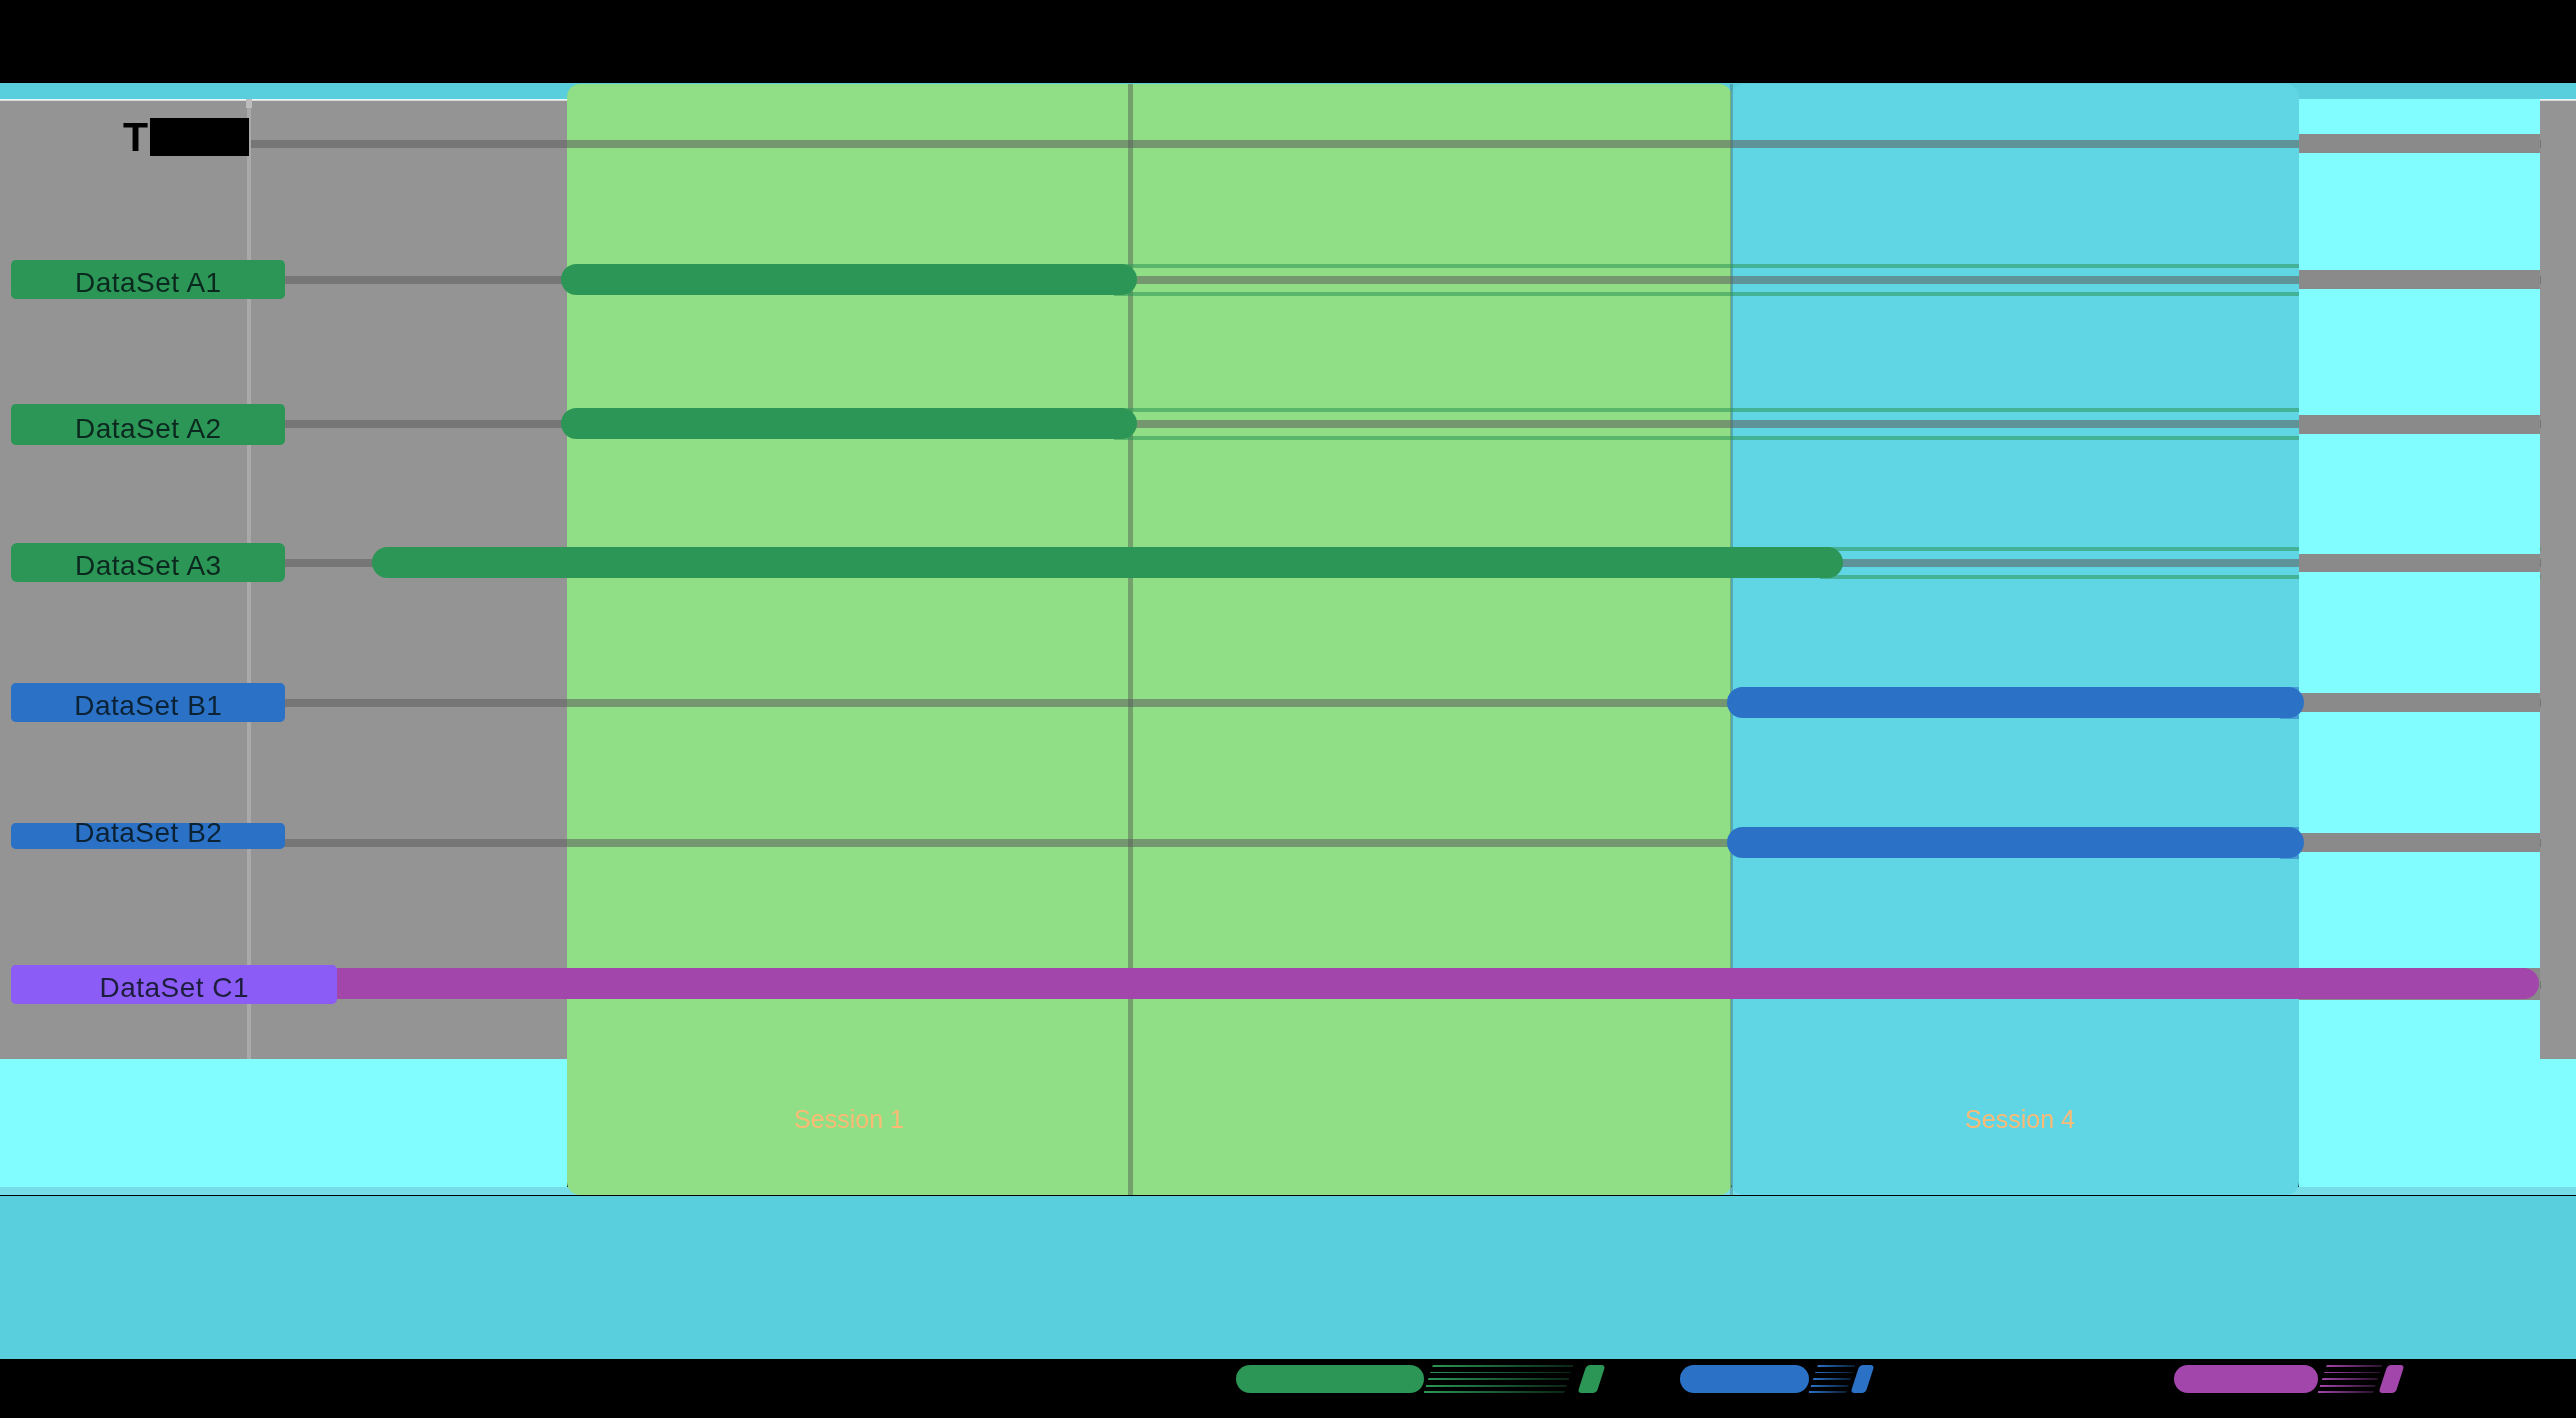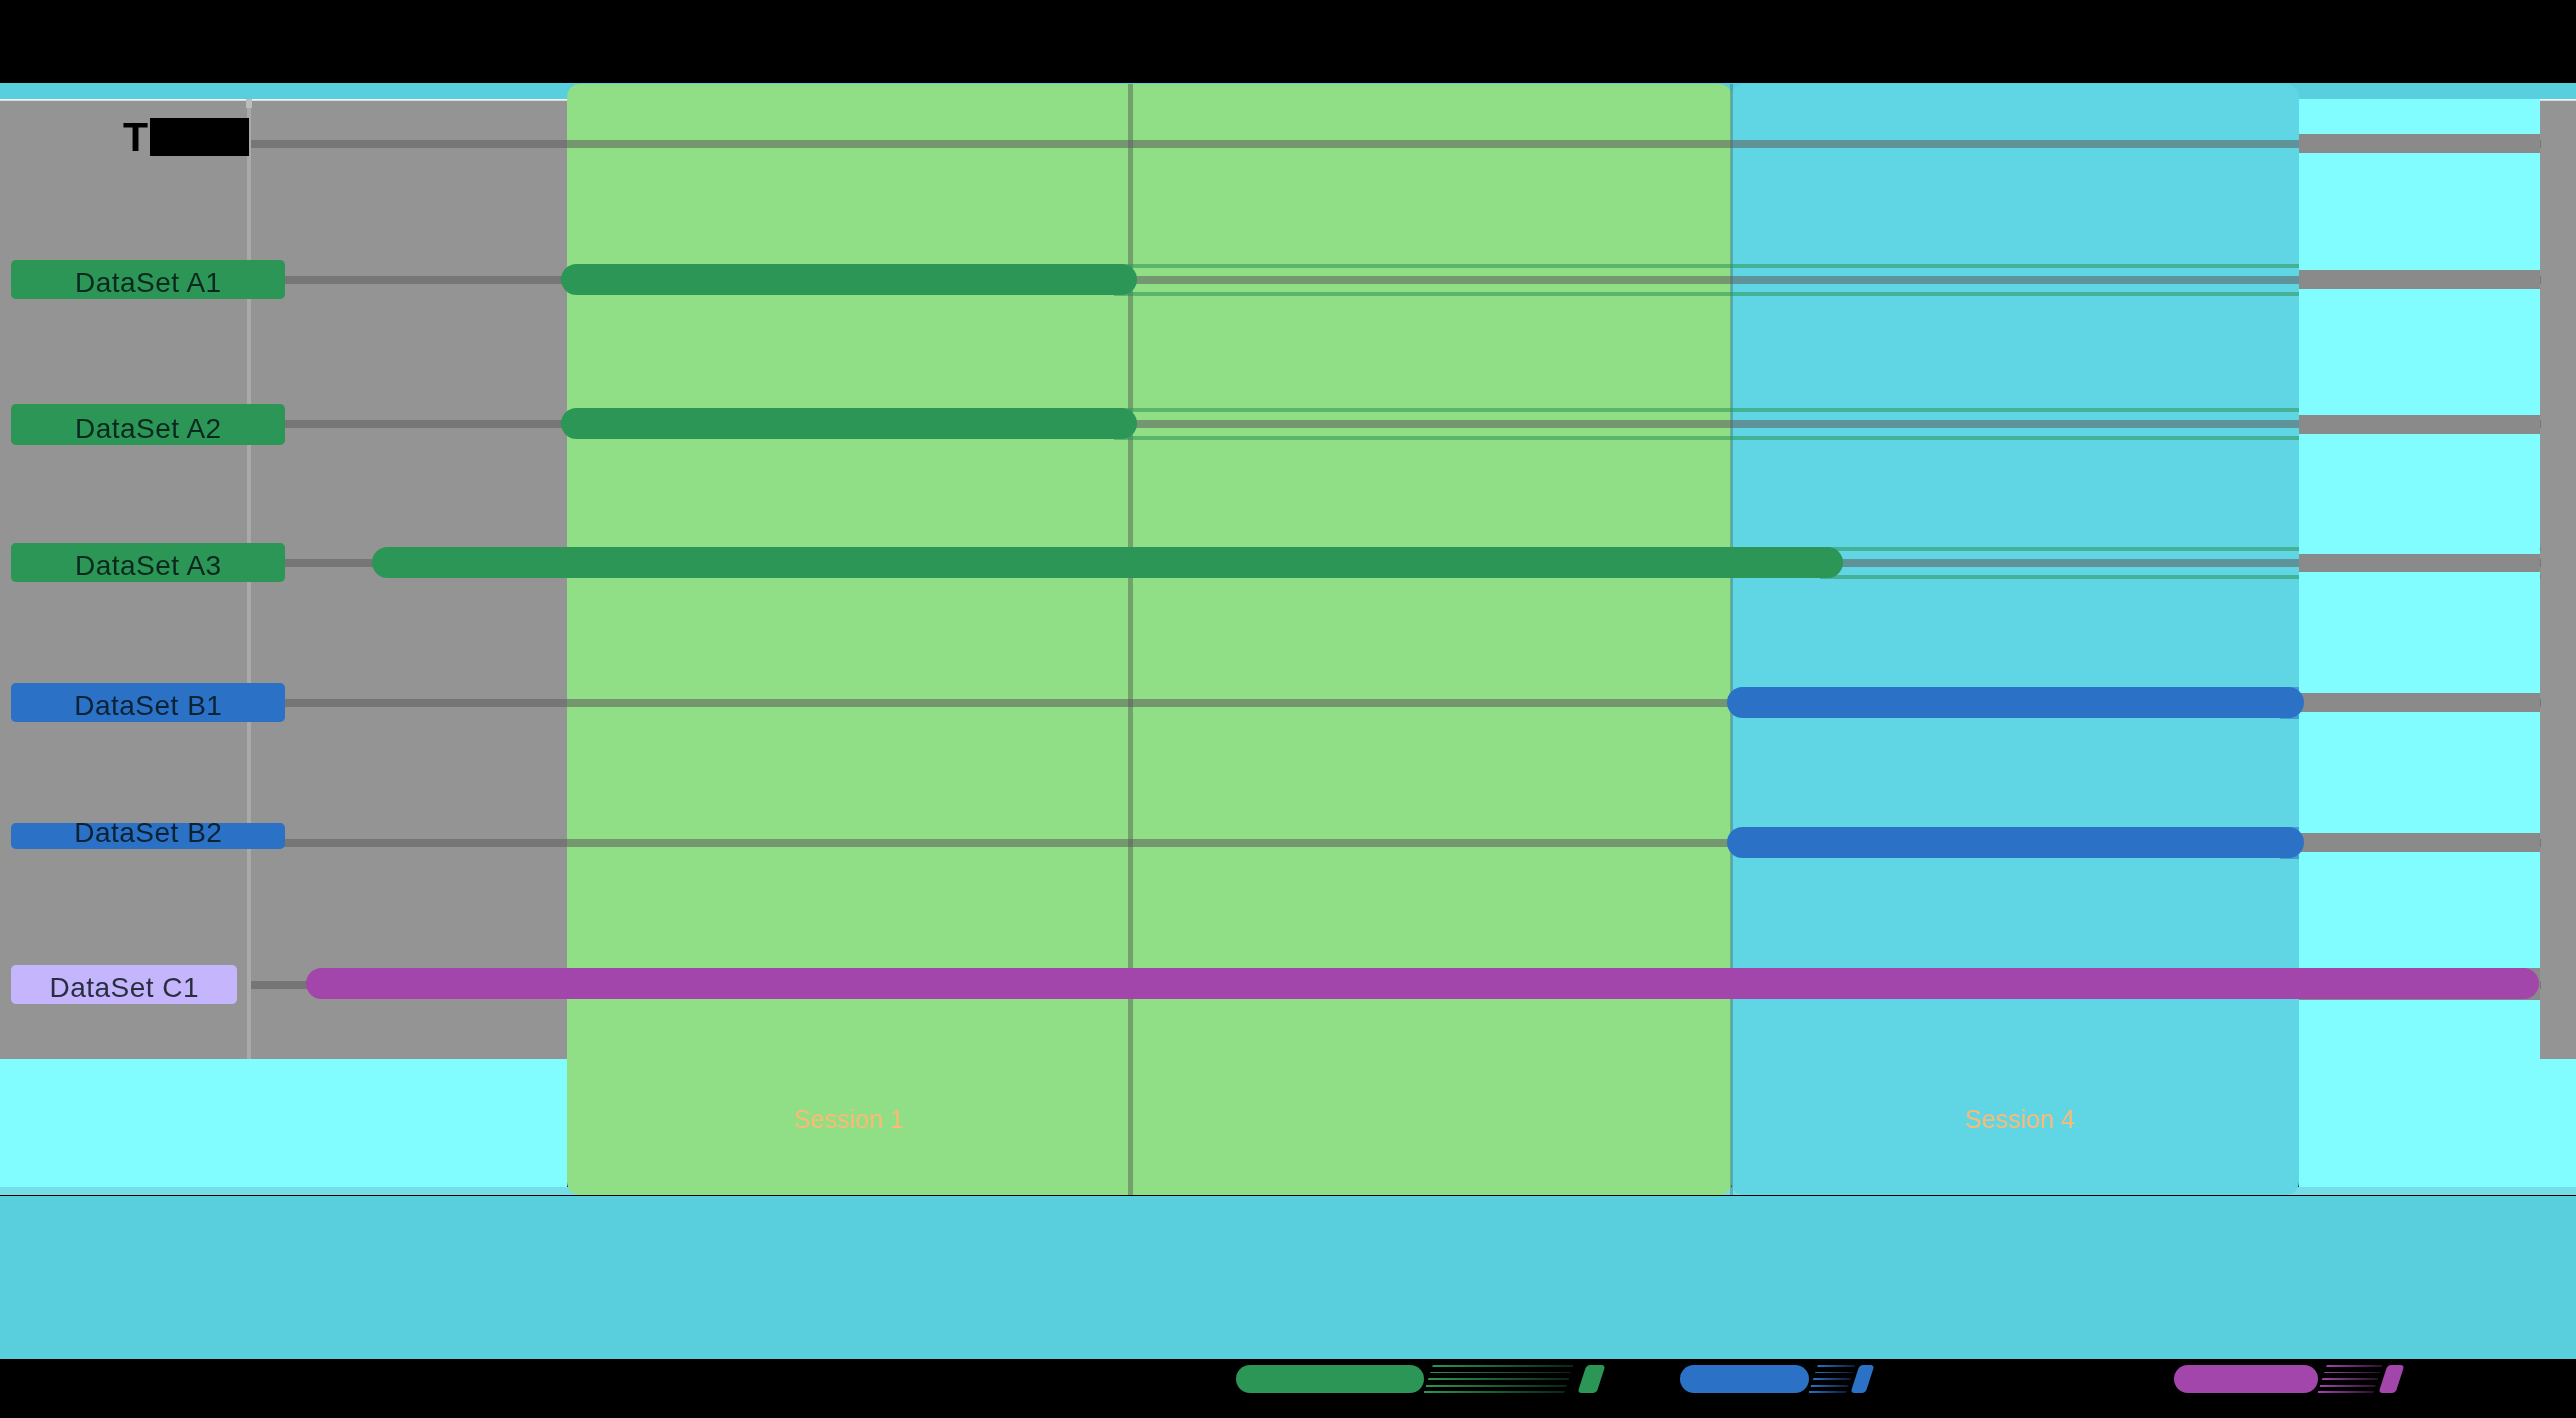--- a/index.html
+++ b/index.html
@@ -86,30 +86,30 @@
       <div class="abs" style="left: 1727px; top: 827px; width: 577px; height: 31px; background: rgb(43, 114, 199); border-radius: 16px;"></div>
       <div class="abs" style="left: 306px; top: 968px; width: 2233px; height: 31px; background: rgb(162, 70, 172); border-radius: 16px;"></div>
     </div>
   <div id="pills-layer" class="abs" style="left:0;top:0;">
       <div class="abs row-pill" style="left: 11.3px; top: 260px; width: 274px; height: 39px; background: rgb(43, 150, 85);">
         <span>DataSet A1</span>
       </div>
       <div class="abs row-pill" style="left: 11.3px; top: 404px; width: 274px; height: 41px; background: rgb(43, 150, 85);">
         <span>DataSet A2</span>
       </div>
-      <div class="abs row-pill" style="left: 11.3px; top: 543px; width: 274px; height: 39px; background: rgb(43, 150, 85);">
+      <div class="abs row-pill" style="left: 11.3px; top: 543px; width: 274px; height: 39px; background: rgb(43, 150, 85); border-radius: 6px;">
         <span>DataSet A3</span>
       </div>
       <div class="abs row-pill" style="left: 11.3px; top: 683px; width: 274px; height: 39px; background: rgb(43, 114, 199);">
         <span>DataSet B1</span>
       </div>
       <div class="abs row-pill" style="left: 11.3px; top: 823px; width: 274px; height: 26px; background: rgb(43, 114, 199);">
         <span>DataSet B2</span>
       </div>
-      <div class="abs row-pill" style="left: 11.3px; top: 965px; width: 226px; height: 39px; background: #c4b5fd;">
+      <div class="abs row-pill" style="left: 11.3px; top: 965px; width: 326px; height: 39px; background: #8b5cf6;">
         <span>DataSet C1</span>
       </div>
     </div>
   <div id="legend-layer" class="abs" style="left:0;top:0;">
       <div class="abs" style="left: 1236px; top: 1365px; width: 393px; height: 28px;">
         <div class="abs" style="left: 0px; top: 0px; width: 188px; height: 28px; background: rgb(43, 150, 85); border-radius: 14px;"></div>
         <div class="abs legend-streaks" style="left: 192px; top: 0px; width: 141px; height: 28px; background: repeating-linear-gradient(rgb(43, 150, 85) 0px, rgb(43, 150, 85) 1.9px, transparent 1.9px, transparent 6.6px);"></div>
         <div class="abs legend-slash" style="left: 346px; top: 0px; width: 19px; height: 28px; background: rgb(43, 150, 85);"></div>
       </div>
       <div class="abs" style="left: 1680px; top: 1365px; width: 218px; height: 28px;">

